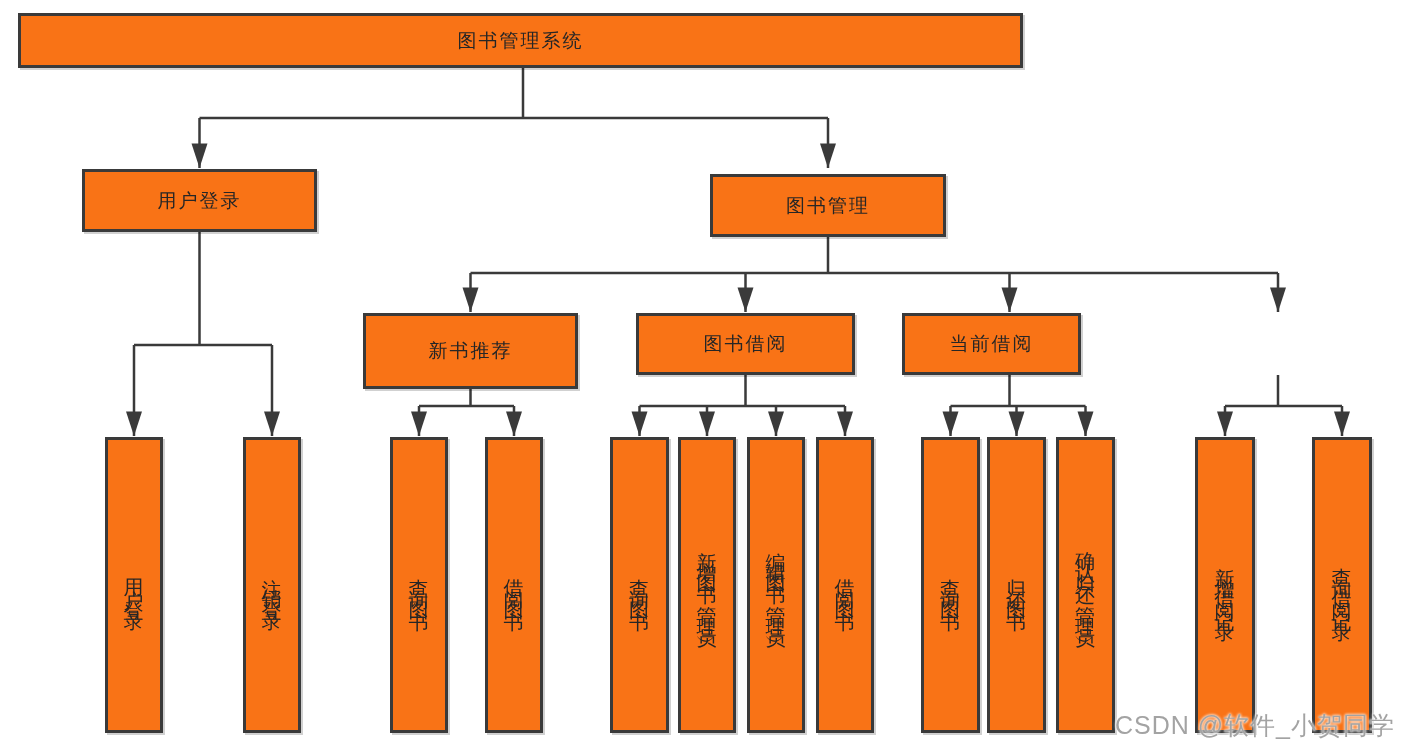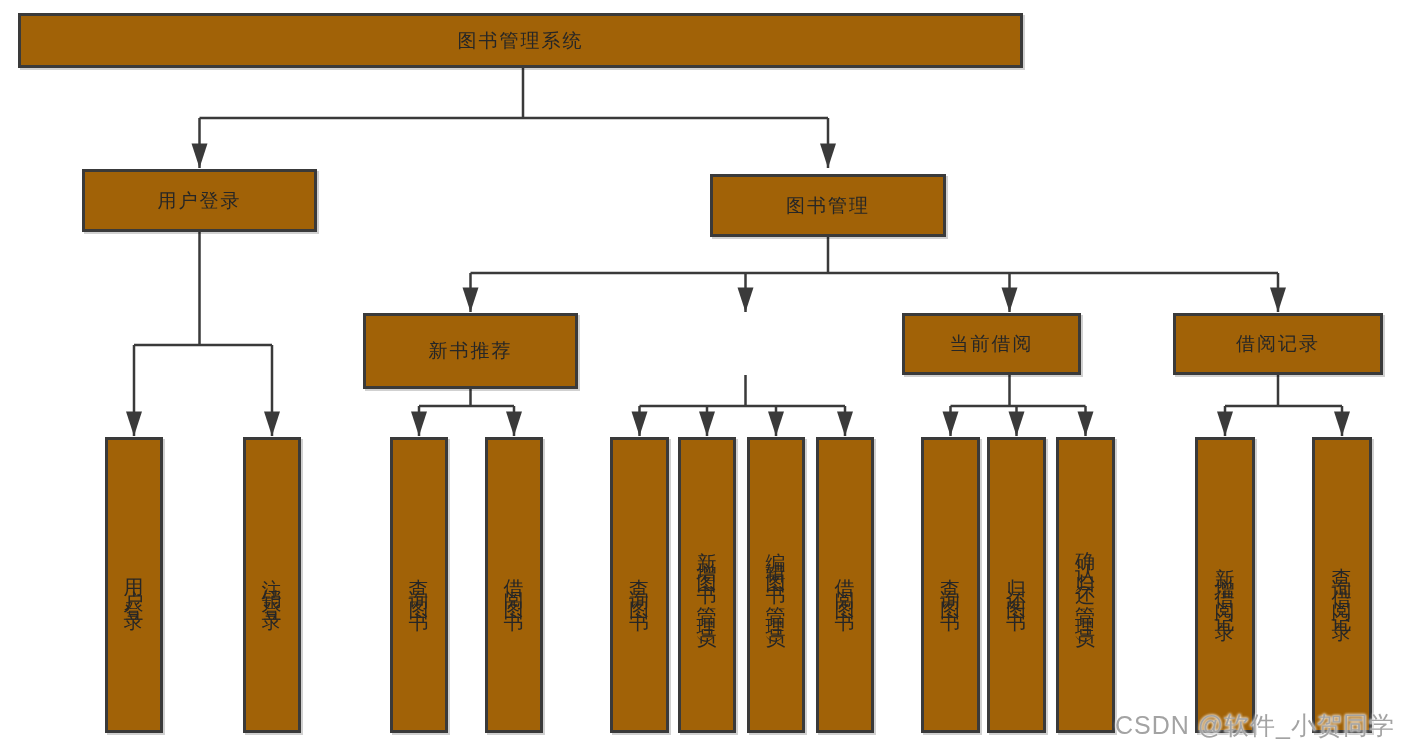--- a/index.html
+++ b/index.html
@@ -11,21 +11,21 @@
     width:1405px;height:747px;position:relative;overflow:hidden;
     background:var(--background);
     font-family:"Liberation Sans","DejaVu Sans",sans-serif;
     color:var(--text);
   }
   .canvas{position:absolute;inset:0;}
   .wires{position:absolute;inset:0;pointer-events:none;z-index:0;}
   .wires path,.wires line{stroke:var(--line);stroke-width:2.5;fill:none;}
   #arrowhead path{fill:var(--line);stroke:none;}
   .box{
-    position:absolute;background:#a16207;border:3px solid var(--border);
+    position:absolute;background:#f97316;border:3px solid var(--border);
     box-sizing:border-box;display:flex;align-items:center;justify-content:center;
     z-index:1;box-shadow:2px 2px 0 rgba(0,0,0,0.18);
   }
   .h .lbl{font-size:19px;letter-spacing:2px;white-space:nowrap;}
   .v{top:437px;height:296px;}
   .v .lbl{
     writing-mode:vertical-rl;text-orientation:mixed;
     font-size:20px;line-height:1.1;letter-spacing:11px;white-space:nowrap;
   }
   .watermark{
@@ -101,25 +101,25 @@
   <div class="box h" style="left:82px;top:169px;width:235px;height:63px">
     <span class="lbl">用户登录</span>
   </div>
   <div class="box h" style="left:710px;top:174px;width:236px;height:63px">
     <span class="lbl">图书管理</span>
   </div>
 
   <div class="box h" style="left:363px;top:313px;width:215px;height:76px">
     <span class="lbl">新书推荐</span>
   </div>
+  <div class="box h" style="left:636px;top:313px;width:219px;height:62px">
+    <span class="lbl">图书借阅</span>
+  </div>
   <div class="box h" style="left:902px;top:313px;width:179px;height:62px">
     <span class="lbl">当前借阅</span>
-  </div>
-  <div class="box h" style="left:1173px;top:313px;width:210px;height:62px">
-    <span class="lbl">借阅记录</span>
   </div>
 
   <div class="box v" style="left:105px;width:58px">
     <span class="lbl">用户登录</span>
   </div>
   <div class="box v" style="left:243px;width:58px">
     <span class="lbl">注销登录</span>
   </div>
 
   <div class="box v" style="left:390px;width:58px">

